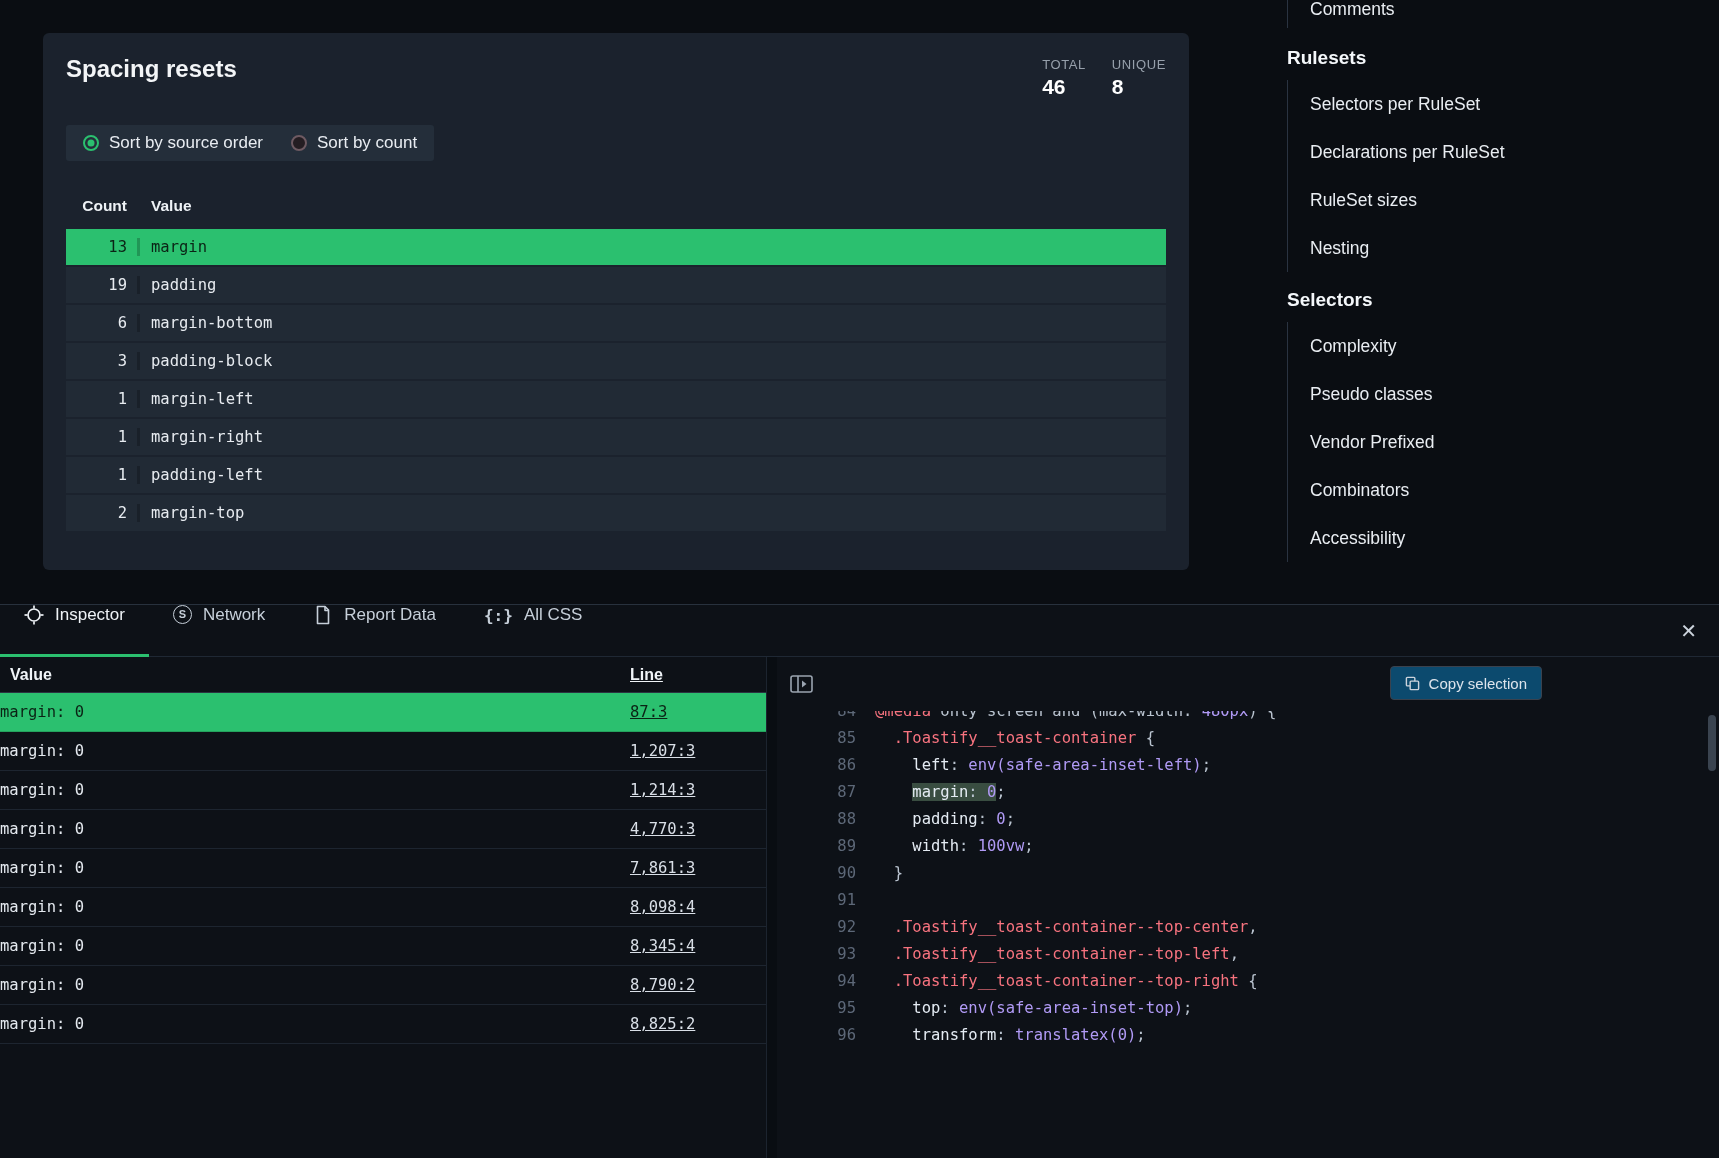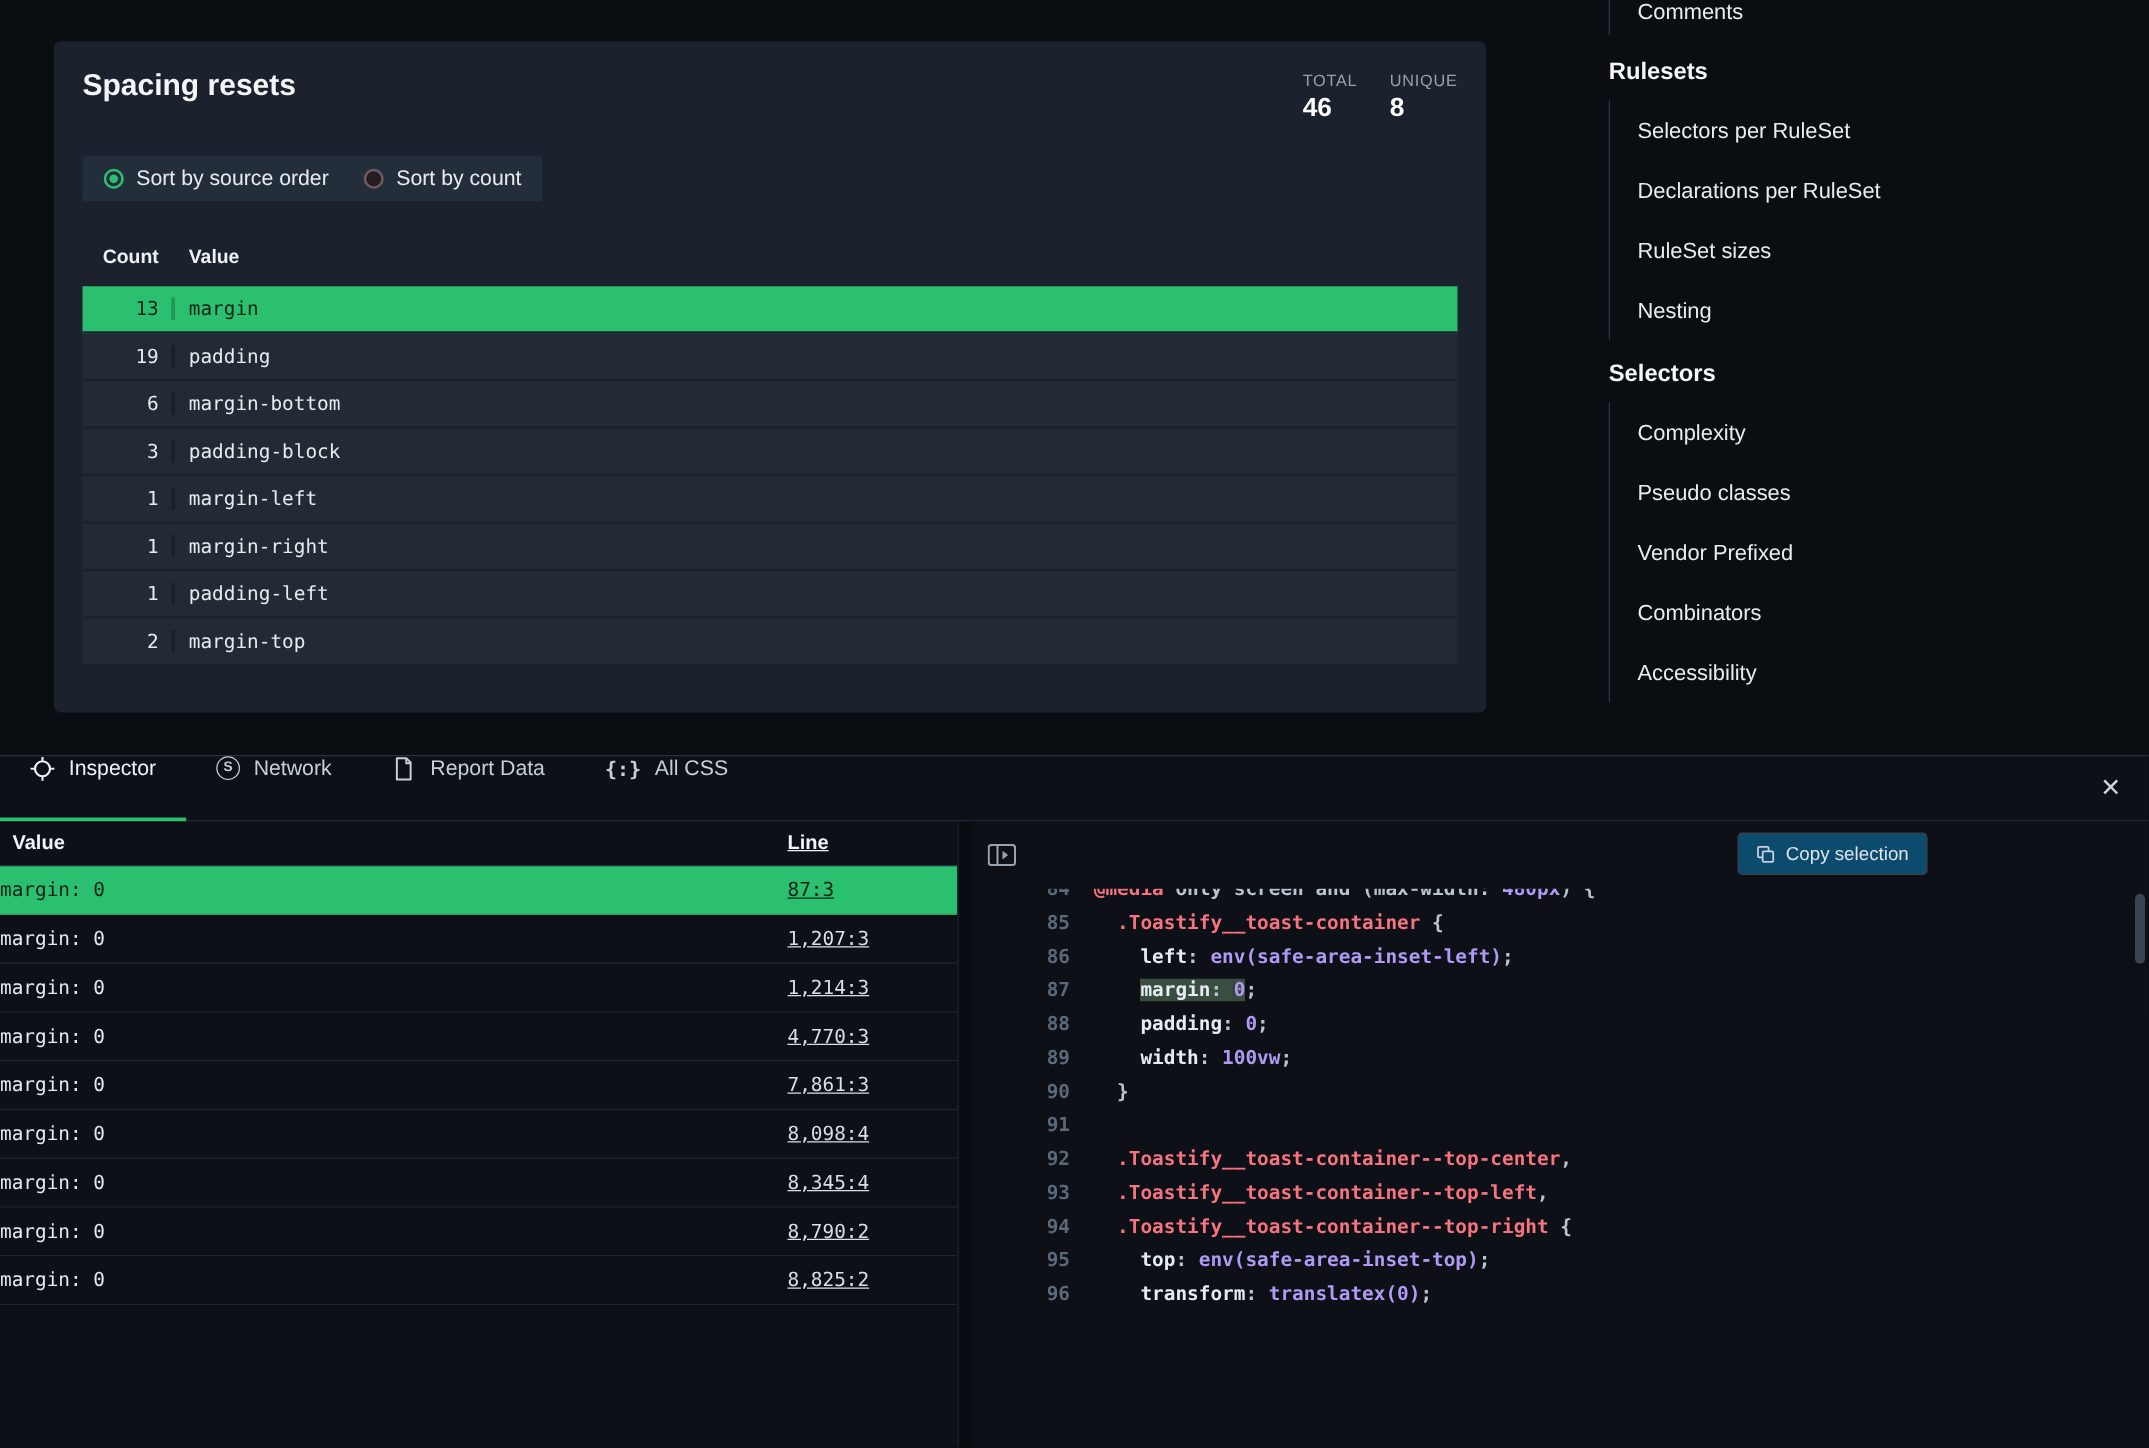--- a/index.html
+++ b/index.html
@@ -119,21 +119,21 @@
   .code-pane { flex: 1; position: relative; overflow: hidden; background: #0d1117; }
   .code-toolbar { height: 54px; position: relative; }
   .toggle-icon { position: absolute; left: 13px; top: 17px; width: 23px; height: 20px; color: #9aa4b0; cursor: pointer; }
   .copy-btn {
     position: absolute; top: 9px; right: 177px; height: 34px;
     display: flex; align-items: center; gap: 9px; padding: 0 14px;
     background: #0c4a6e; border: 1px solid #3a424e; border-radius: 4px;
     color: #dde4ec; font-size: 15px; font-family: "Liberation Sans", sans-serif; cursor: pointer;
   }
   .copy-ic { width: 15px; height: 15px; color: #cbd3dc; }
-  .code-scroll { position: absolute; top: 54px; bottom: 0; left: 0; right: 0; overflow: hidden; font-weight: bold; }
+  .code-scroll { position: absolute; top: 54px; bottom: 0; left: 0; right: 0; overflow: hidden; }
   .cline { display: flex; line-height: 27px; font-family: "DejaVu Sans Mono", monospace; font-size: 15.5px; }
   .cline.clip { margin-top: -13px; }
   .lnum { flex: none; width: 79px; text-align: right; color: #5d6878; }
   .lcode { margin-left: 19px; white-space: pre; }
   .tok-at, .tok-sel { color: #f7737f; }
   .tok-prop { color: #e4ebf3; }
   .tok-pun { color: #bac4d0; }
   .tok-val { color: #b09af5; }
   .hl { background: #394d41; }
   .scroll-thumb {

